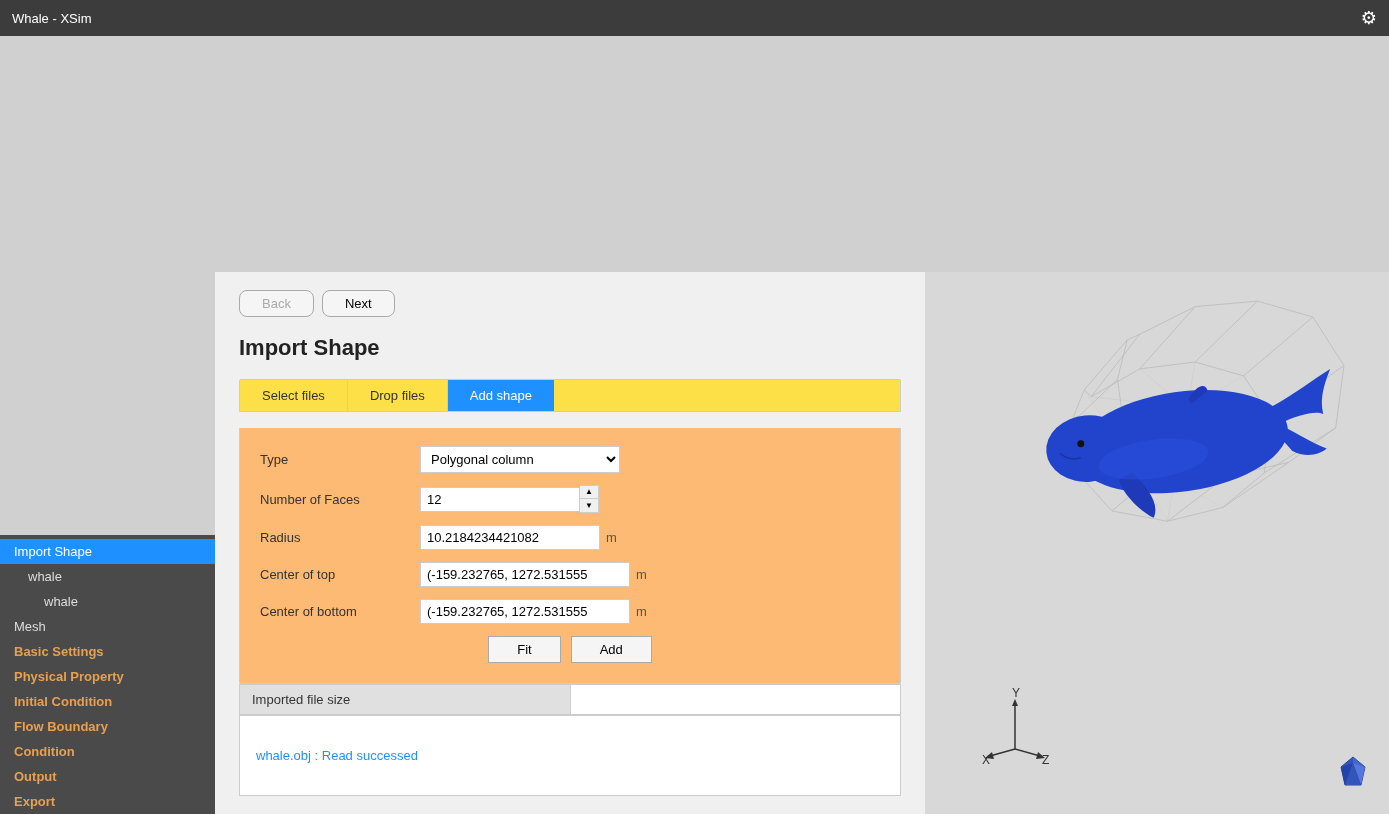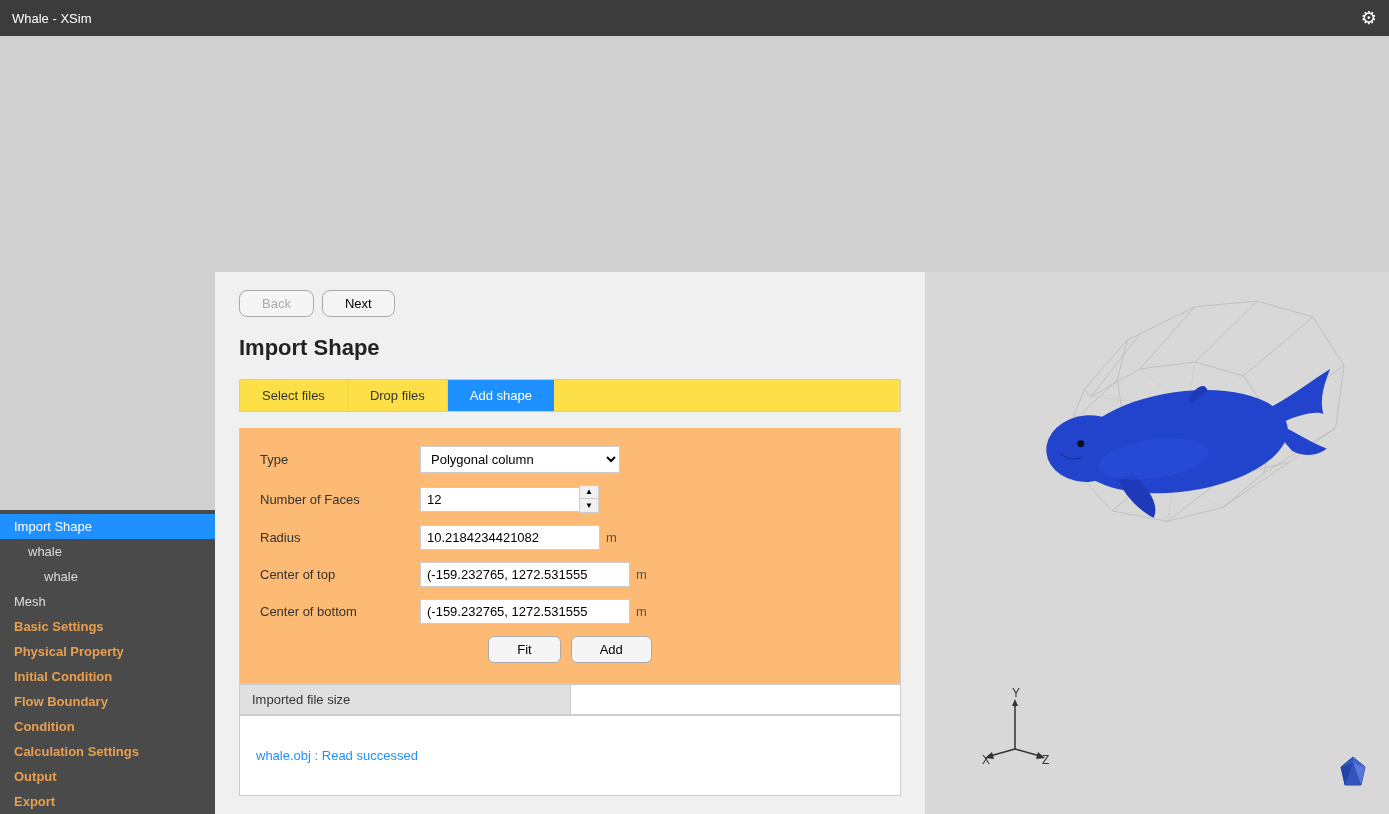--- a/index.html
+++ b/index.html
@@ -184,21 +184,21 @@
       justify-content: center;
       gap: 10px;
       margin-top: 6px;
     }
     .action-btn {
       padding: 5px 28px;
       border: 1px solid #aaa;
       background: #f5f5f5;
       font-size: 13px;
       cursor: pointer;
-      border-radius: 6px;
+      border-radius: 0;
     }
 
     
     #file-size-bar {
       display: flex;
       border: 1px solid #ccc;
     }
     #file-size-label {
       flex: 1;
       background: #e0e0e0;
@@ -291,23 +291,20 @@
       <span>Physical Property</span>
     </div>
     <div class="sidebar-item orange">
       <span>Initial Condition</span>
     </div>
     <div class="sidebar-item orange">
       <span>Flow Boundary</span>
     </div>
     <div class="sidebar-item orange">
       <span>Condition</span>
-    </div>
-    <div class="sidebar-item orange">
-      <span>Calculation Settings</span>
     </div>
     <div class="sidebar-item orange">
       <span>Output</span>
     </div>
     <div class="sidebar-item orange">
       <span>Export</span>
     </div>
   </div>
 
   <div id="content-area">

